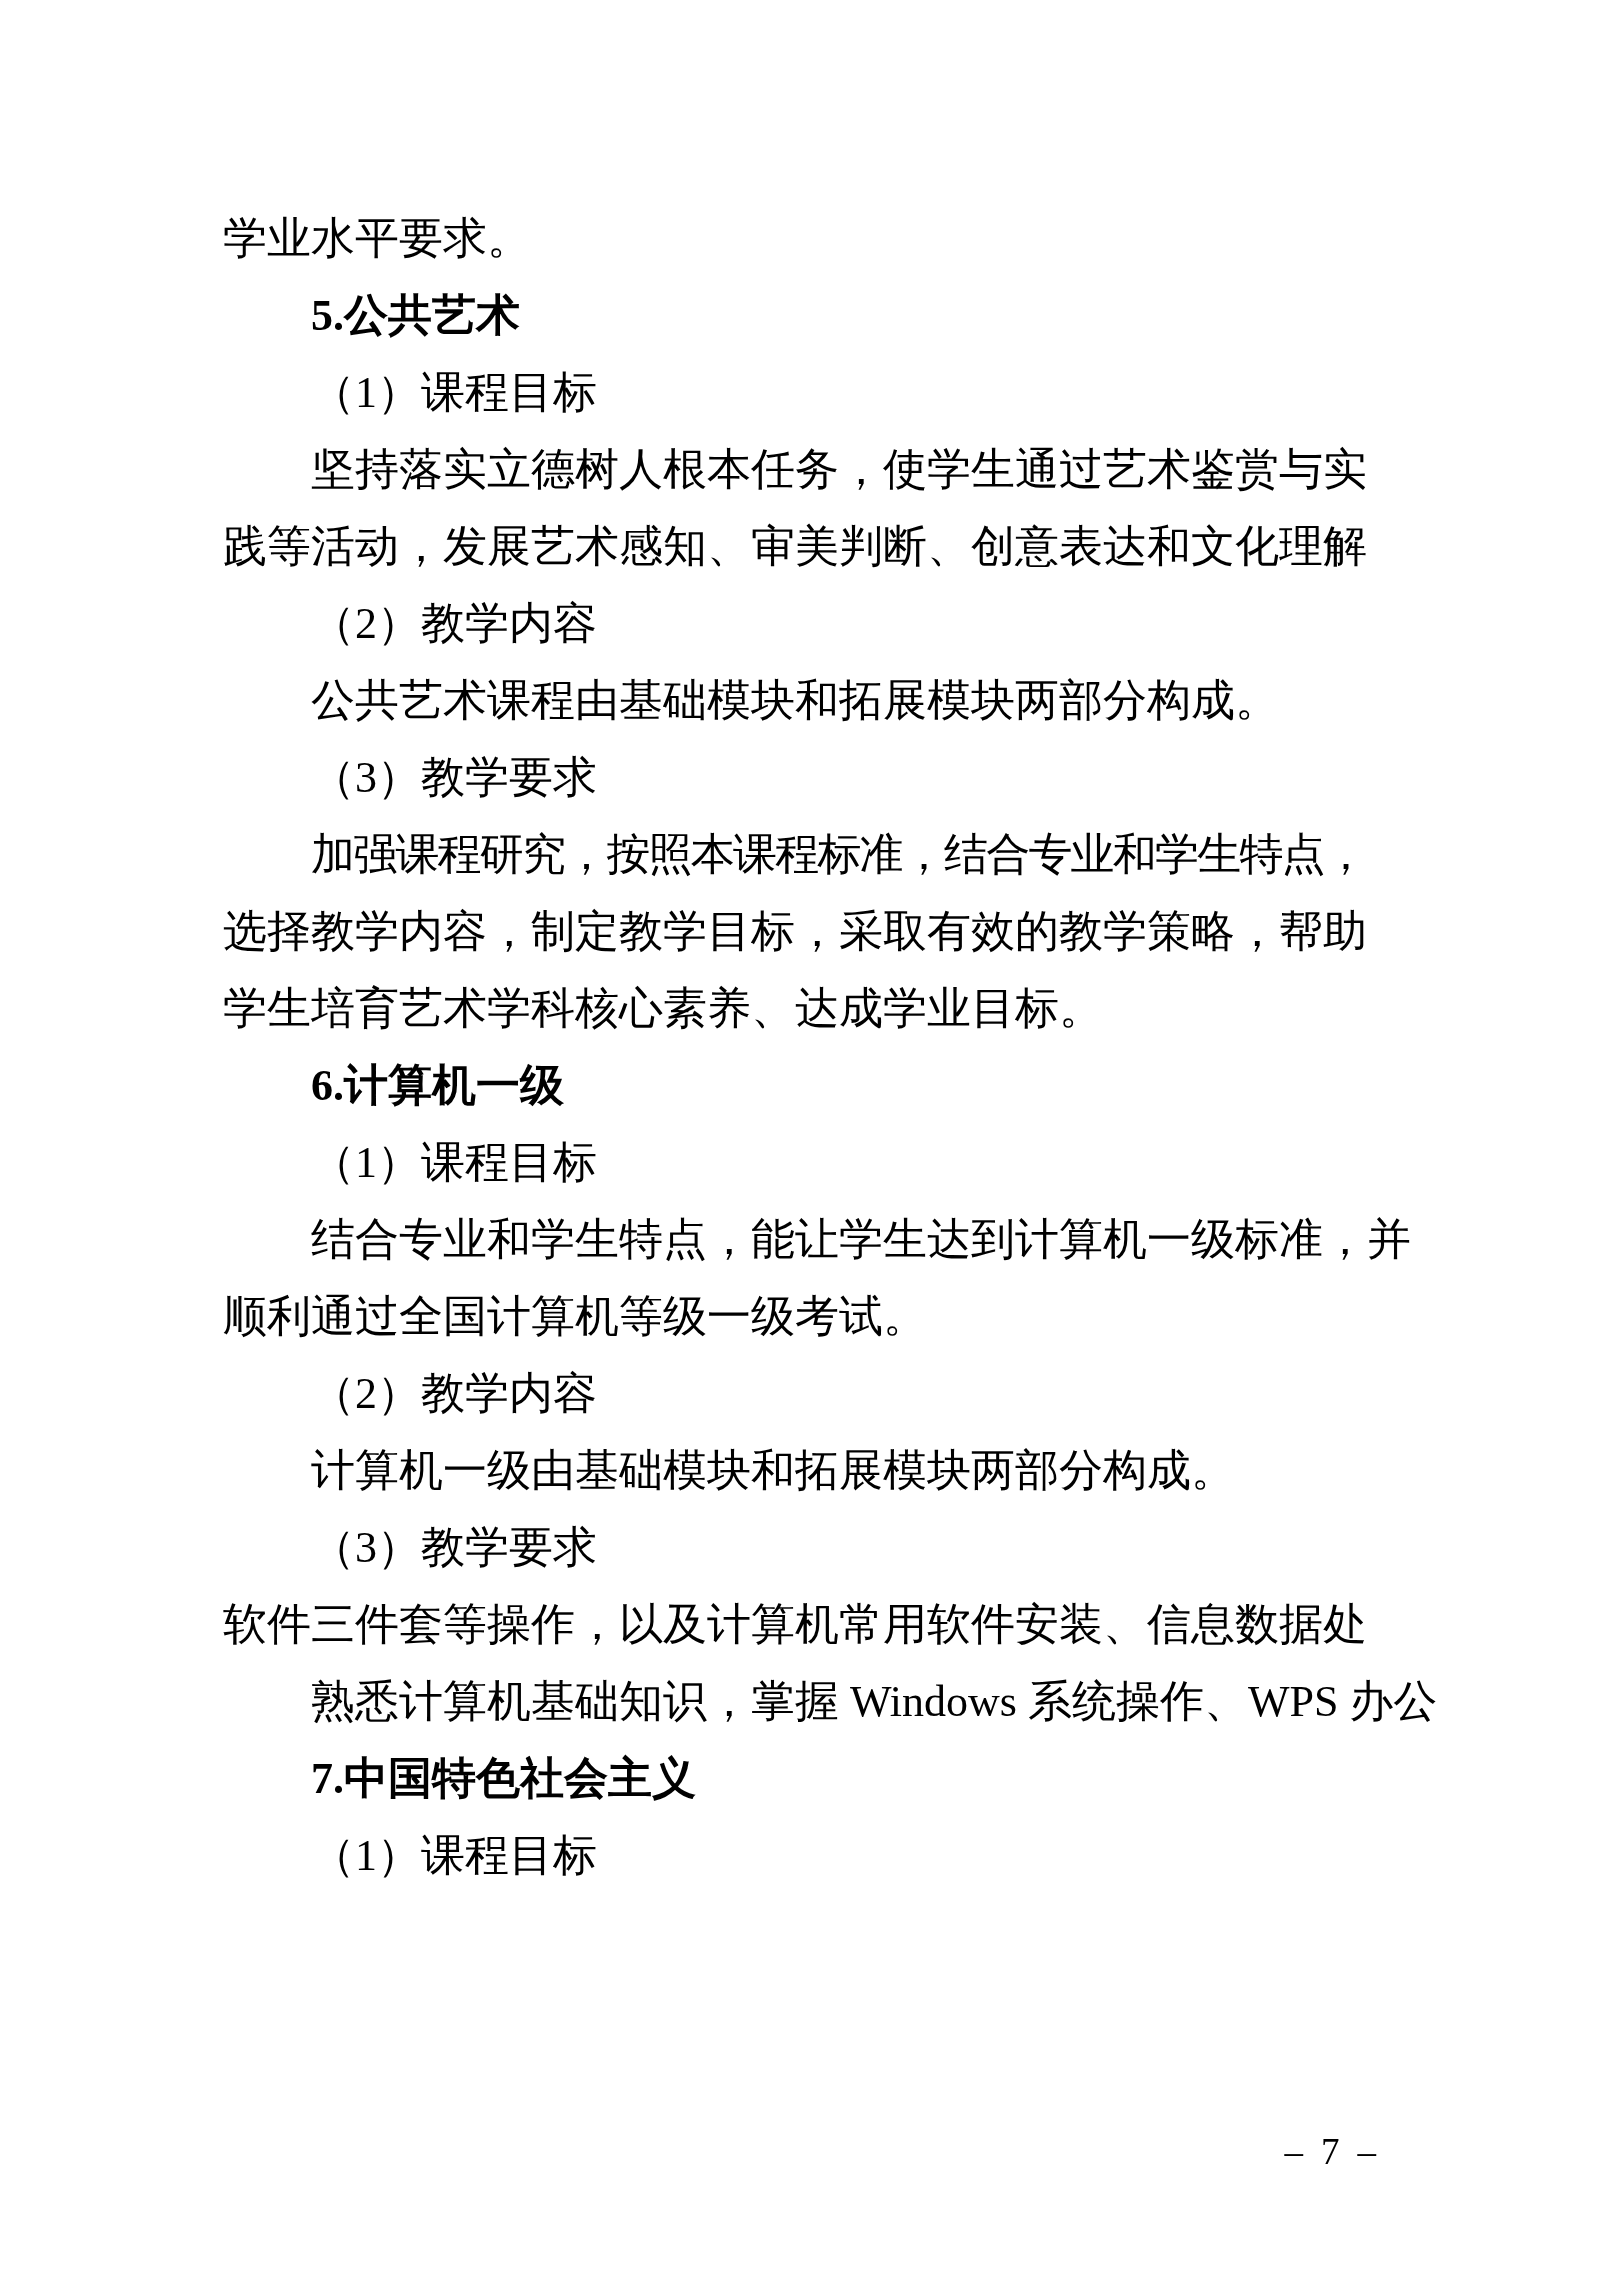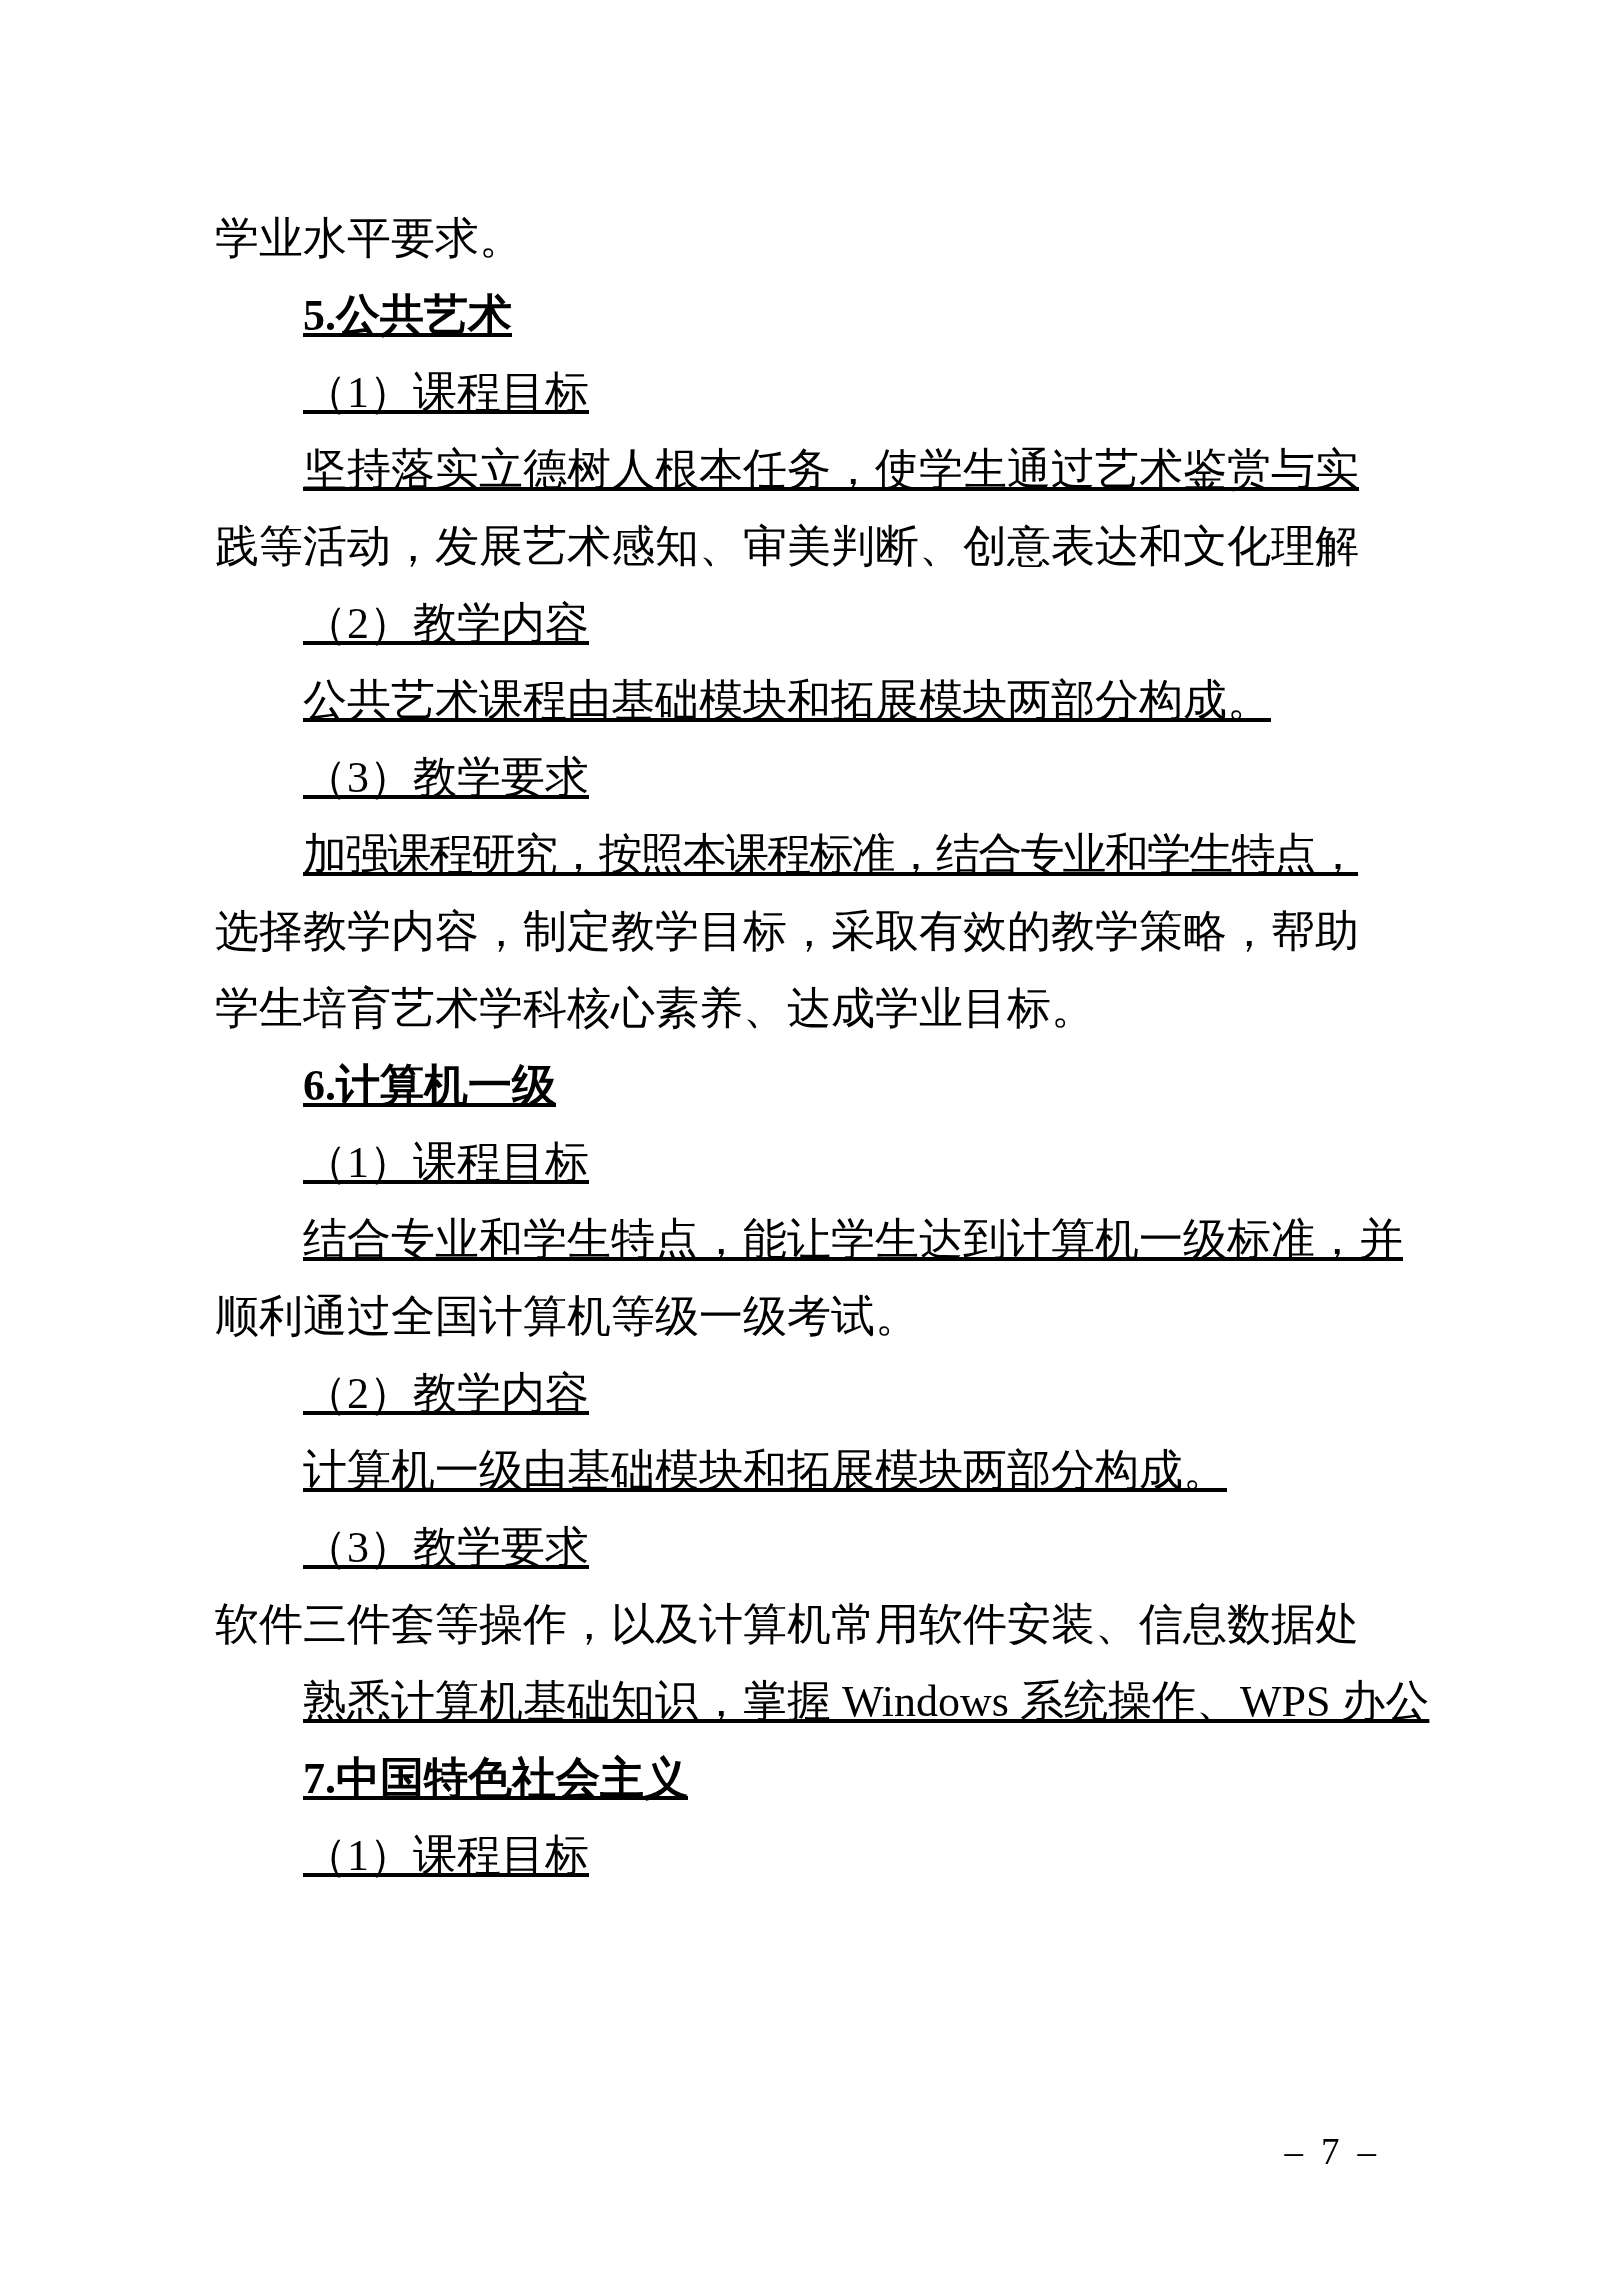--- a/index.html
+++ b/index.html
@@ -11,33 +11,32 @@
     position: relative;
     width: 1621px;
     height: 2293px;
     background: #ffffff;
     color: #000000;
     font-family: "Liberation Serif", "DejaVu Serif", serif;
     overflow: hidden;
   }
   .content {
     position: absolute;
-    left: 215px;
+    left: 223px;
     top: 200px;
     width: 1147px;
     font-size: 44px;
   }
   .line {
     height: 77px;
     line-height: 77px;
     white-space: nowrap;
   }
   .indent {
     padding-left: 88px;
-    text-decoration: underline;
   }
   .bold {
     font-weight: bold;
   }
   .tight {
     letter-spacing: -1.8px;
   }
   .footer {
     position: absolute;
     top: 2129px;

